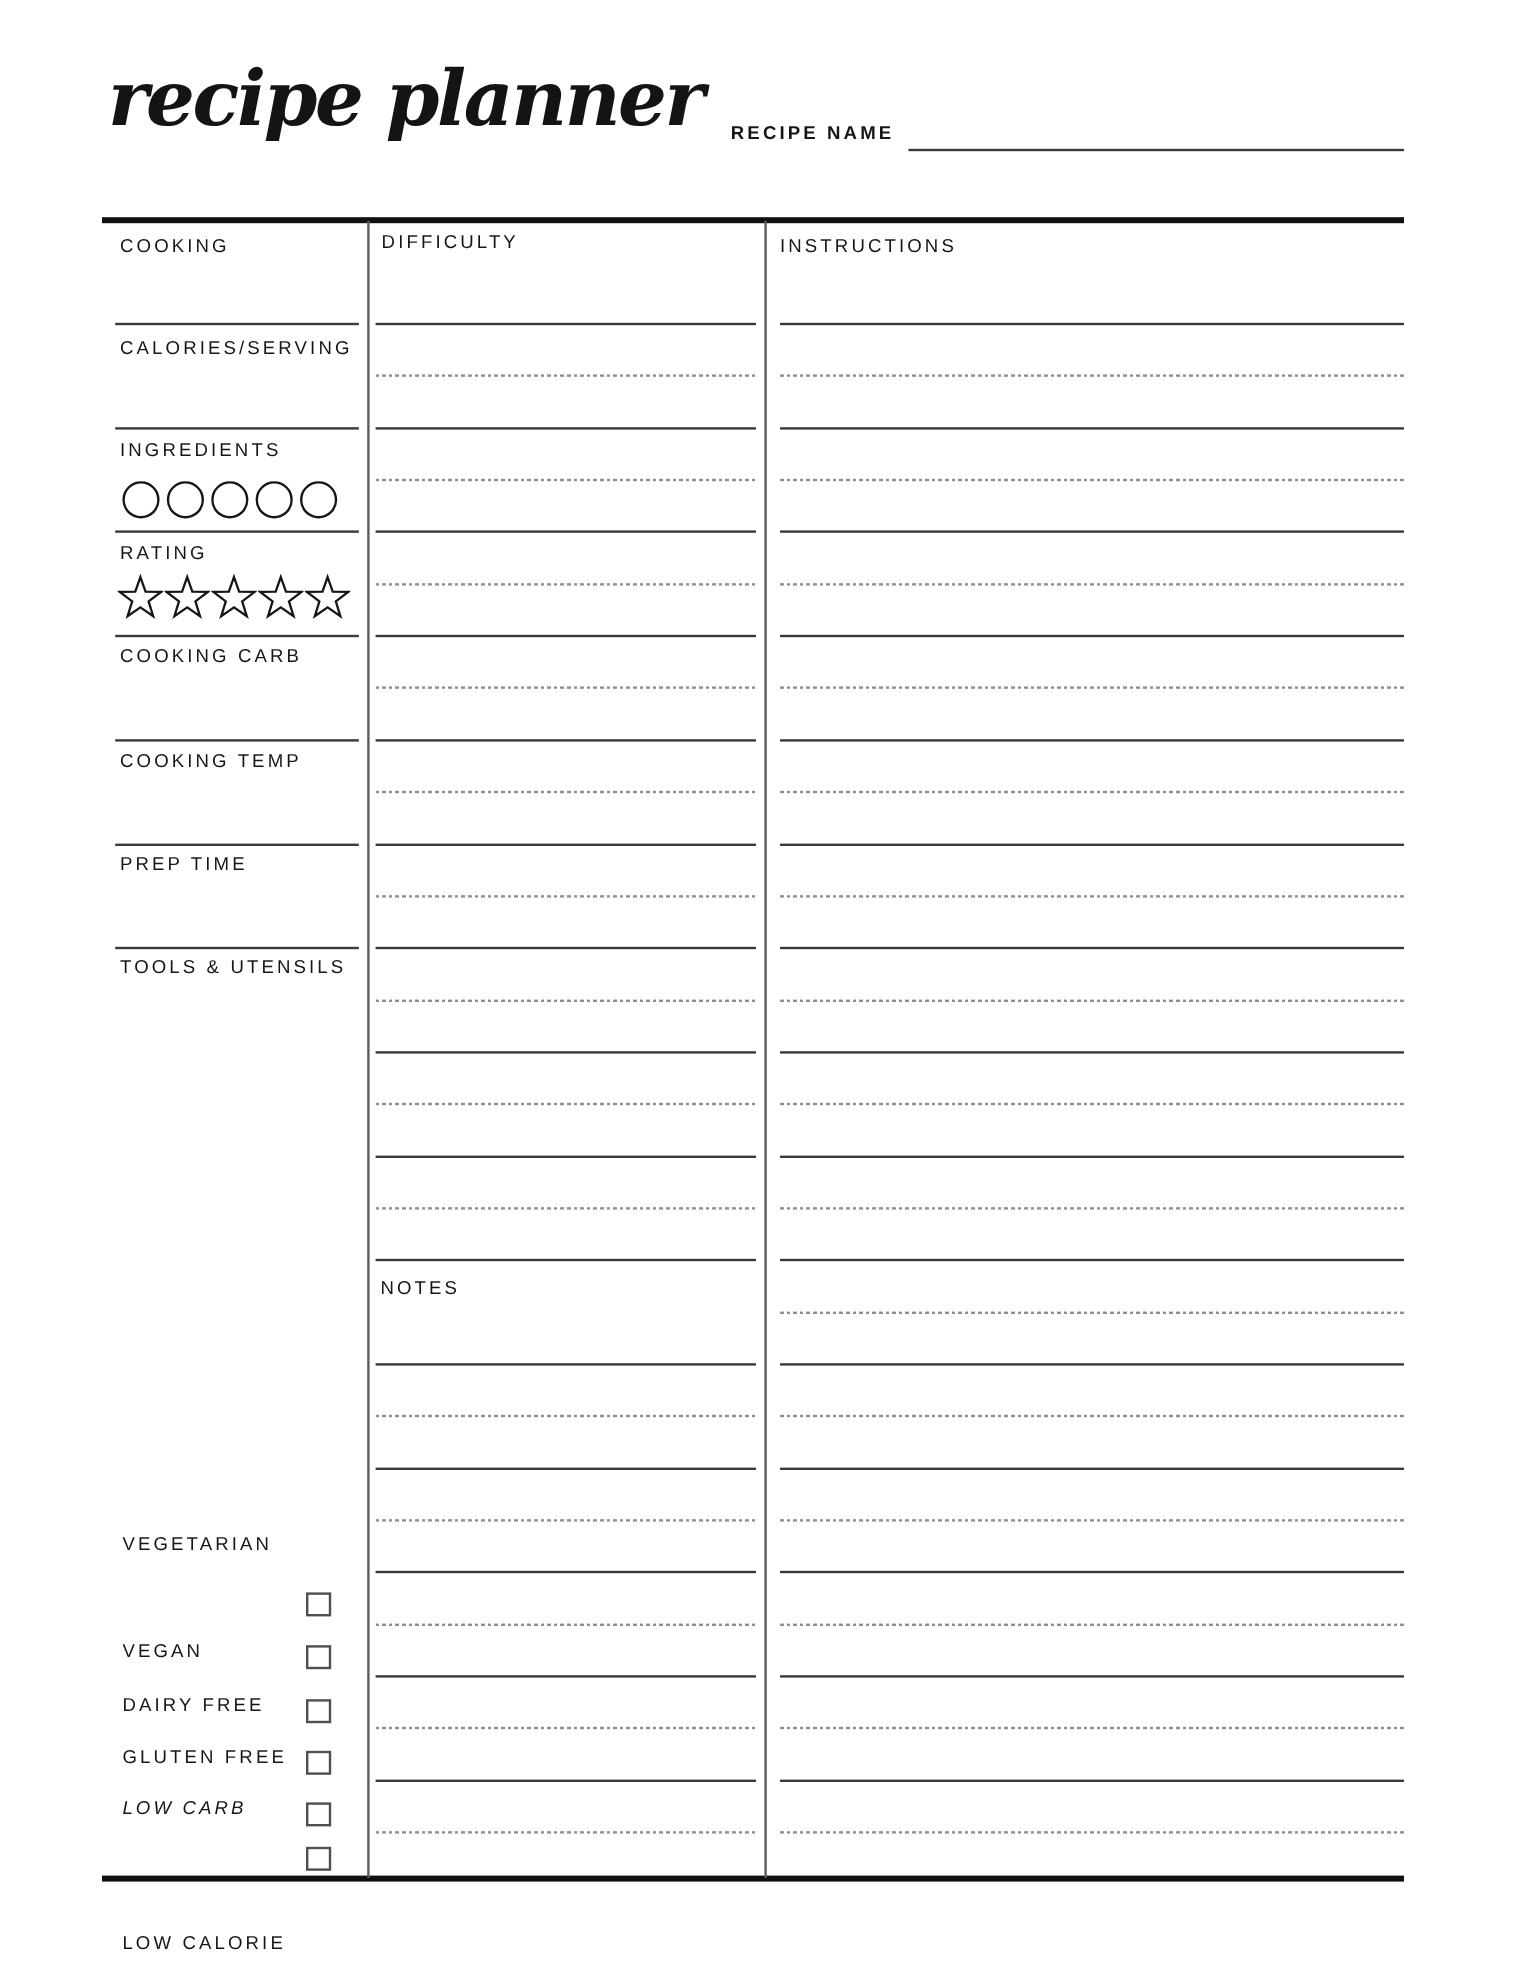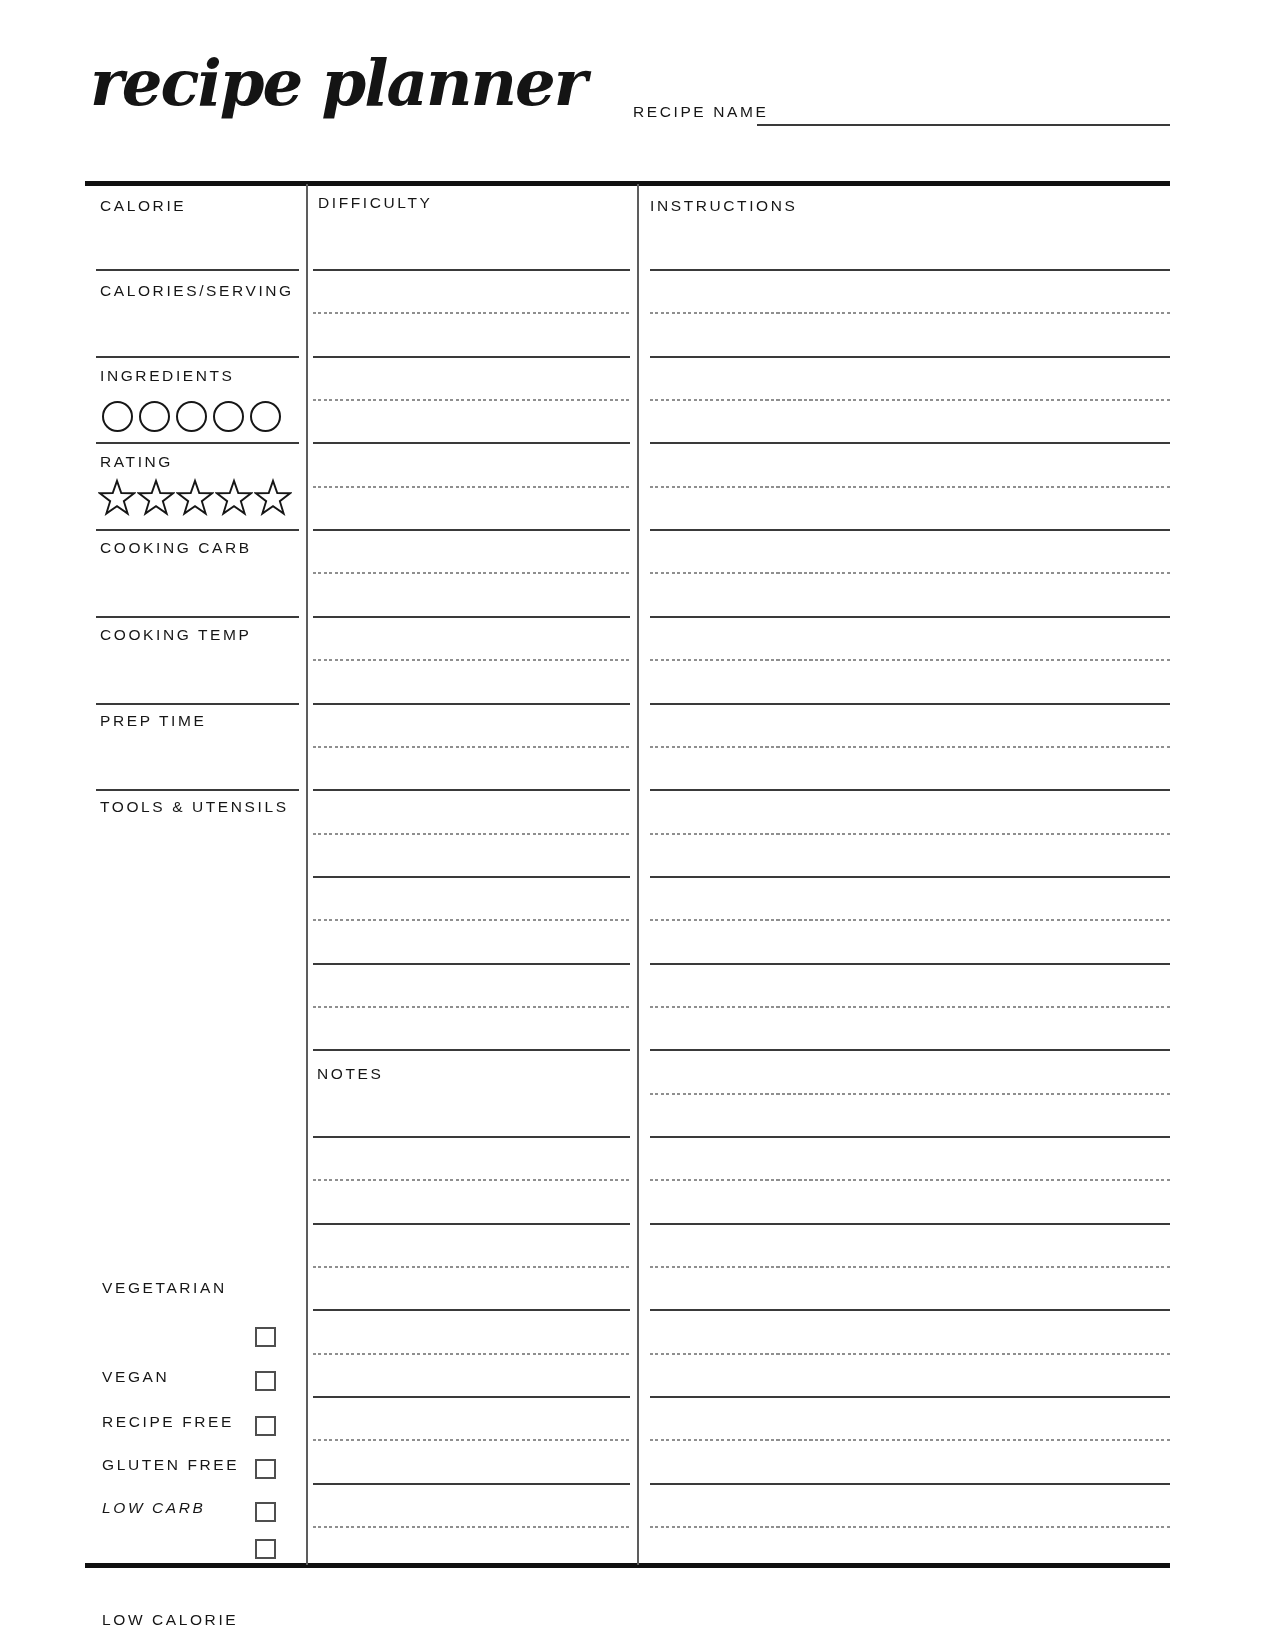--- a/index.html
+++ b/index.html
@@ -43,33 +43,33 @@
   .stars-row{position:absolute;left:98px;top:478px;display:flex;gap:1px;}
   .checkbox{position:absolute;left:255px;width:21px;height:20px;border:2px solid #4f4f4f;box-sizing:border-box;background:#fff;}
   .write-area{position:absolute;background:transparent;}
 </style>
 </head>
 <body>
 
 <div class="page">
 
   <div class="script-title">recipe planner</div>
-  <div class="lbl" style="left:633px;top:104px;">RECIPE NAME</div>
+  <div class="lbl" style="left:609px;top:104px;font-weight:bold;">RECIPE NAME</div>
   <div class="rule-solid" style="left:757px;top:124px;width:413px;"></div>
 
   <div class="frame" style="top:181px;"></div>
   <div class="frame" style="top:1563px;"></div>
   <div class="vdiv" style="left:306px;"></div>
   <div class="vdiv" style="left:637px;"></div>
 
   <div class="write-area" style="left:313px;top:270px;width:317px;height:780px;"></div>
   <div class="write-area" style="left:313px;top:1137px;width:317px;height:390px;"></div>
   <div class="write-area" style="left:650px;top:270px;width:520px;height:1257px;"></div>
 
-  <div class="lbl" style="left:100px;top:198px;">CALORIE</div>
+  <div class="lbl" style="left:100px;top:198px;">COOKING</div>
   <div class="lbl" style="left:100px;top:283px;">CALORIES/SERVING</div>
   <div class="lbl" style="left:100px;top:368px;">INGREDIENTS</div>
   <div class="circles-row" id="difficulty-circles">
       <div class="circle"></div>
       <div class="circle"></div>
       <div class="circle"></div>
       <div class="circle"></div>
       <div class="circle"></div>
     </div>
   <div class="lbl" style="left:100px;top:454px;">RATING</div>
@@ -165,21 +165,21 @@
       <div class="rule-solid" style="left: 313px; top: 1482.8px; width: 317px;"></div>
       <div class="rule-solid" style="left: 650px; top: 1482.8px; width: 520px;"></div>
       <div class="rule-dashed" style="left: 313px; top: 1526.15px; width: 317px;"></div>
       <div class="rule-dashed" style="left: 650px; top: 1526.15px; width: 520px;"></div>
     </div>
   <div id="dietary-layer">
       <div class="lbl" style="left: 102px; top: 1280px;">VEGETARIAN</div>
       <div class="checkbox" style="top: 1327px;"></div>
       <div class="lbl" style="left: 102px; top: 1369px;">VEGAN</div>
       <div class="checkbox" style="top: 1371px;"></div>
-      <div class="lbl" style="left: 102px; top: 1414px;">RECIPE FREE</div>
+      <div class="lbl" style="left: 102px; top: 1414px;">DAIRY FREE</div>
       <div class="checkbox" style="top: 1416px;"></div>
       <div class="lbl" style="left: 102px; top: 1457px;">GLUTEN FREE</div>
       <div class="checkbox" style="top: 1459px;"></div>
       <div class="lbl" style="left: 102px; top: 1500px; font-style: italic;">LOW CARB</div>
       <div class="checkbox" style="top: 1502px;"></div>
       <div class="lbl" style="left: 102px; top: 1612px;">LOW CALORIE</div>
       <div class="checkbox" style="top: 1539px;"></div>
     </div>
 </div>
 

